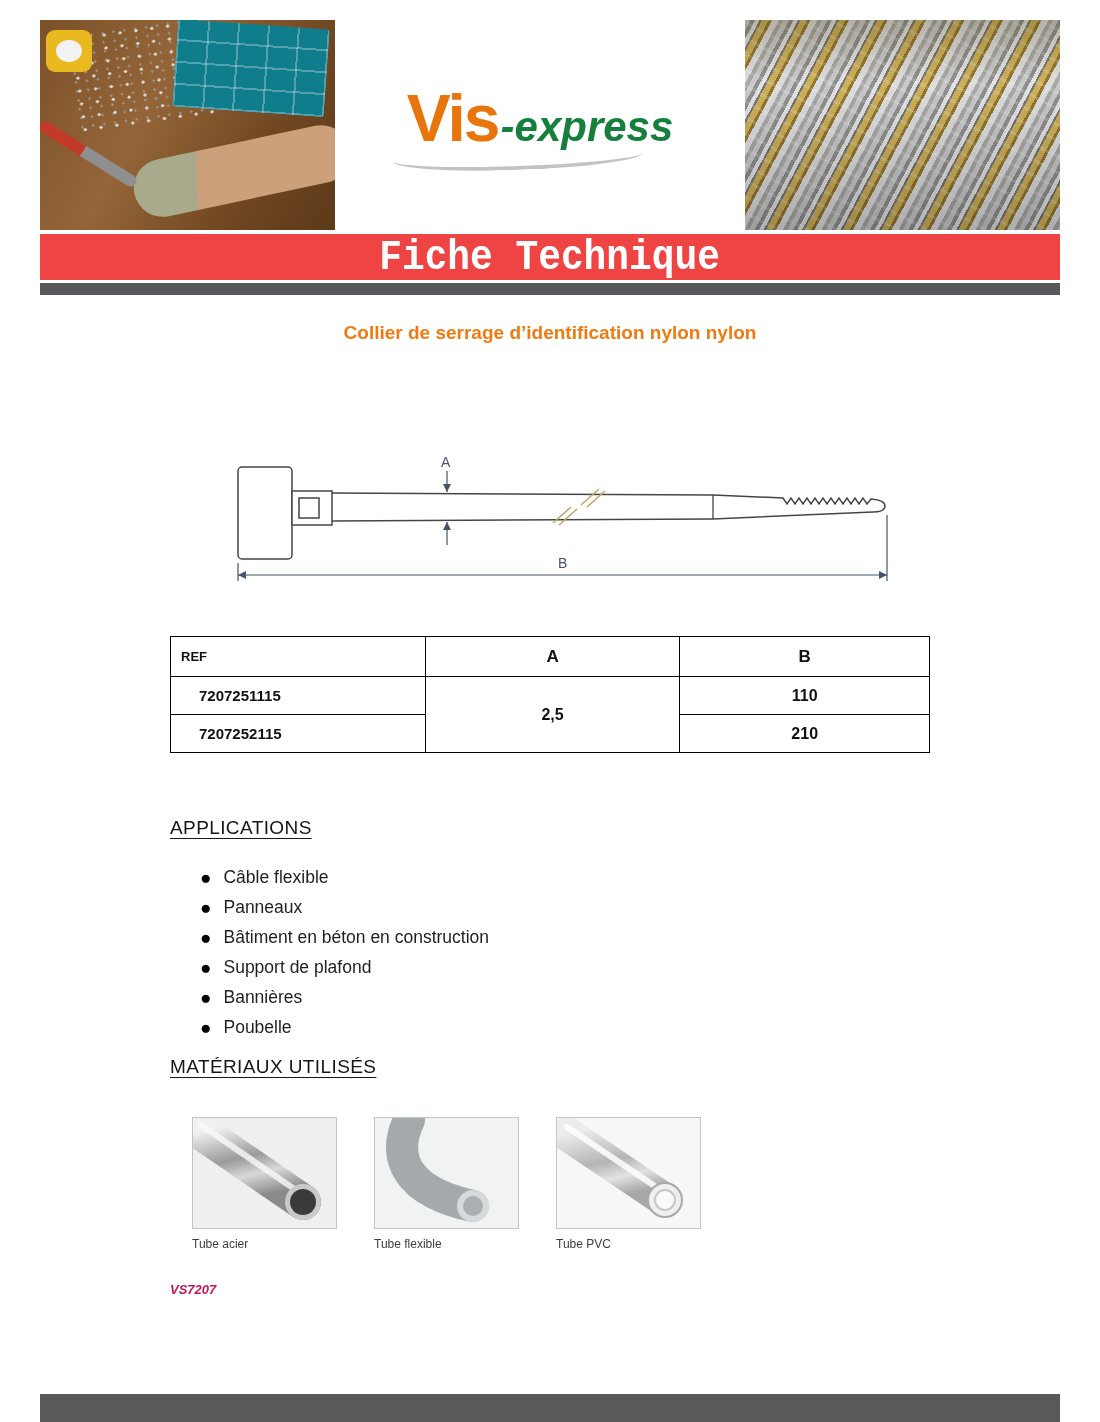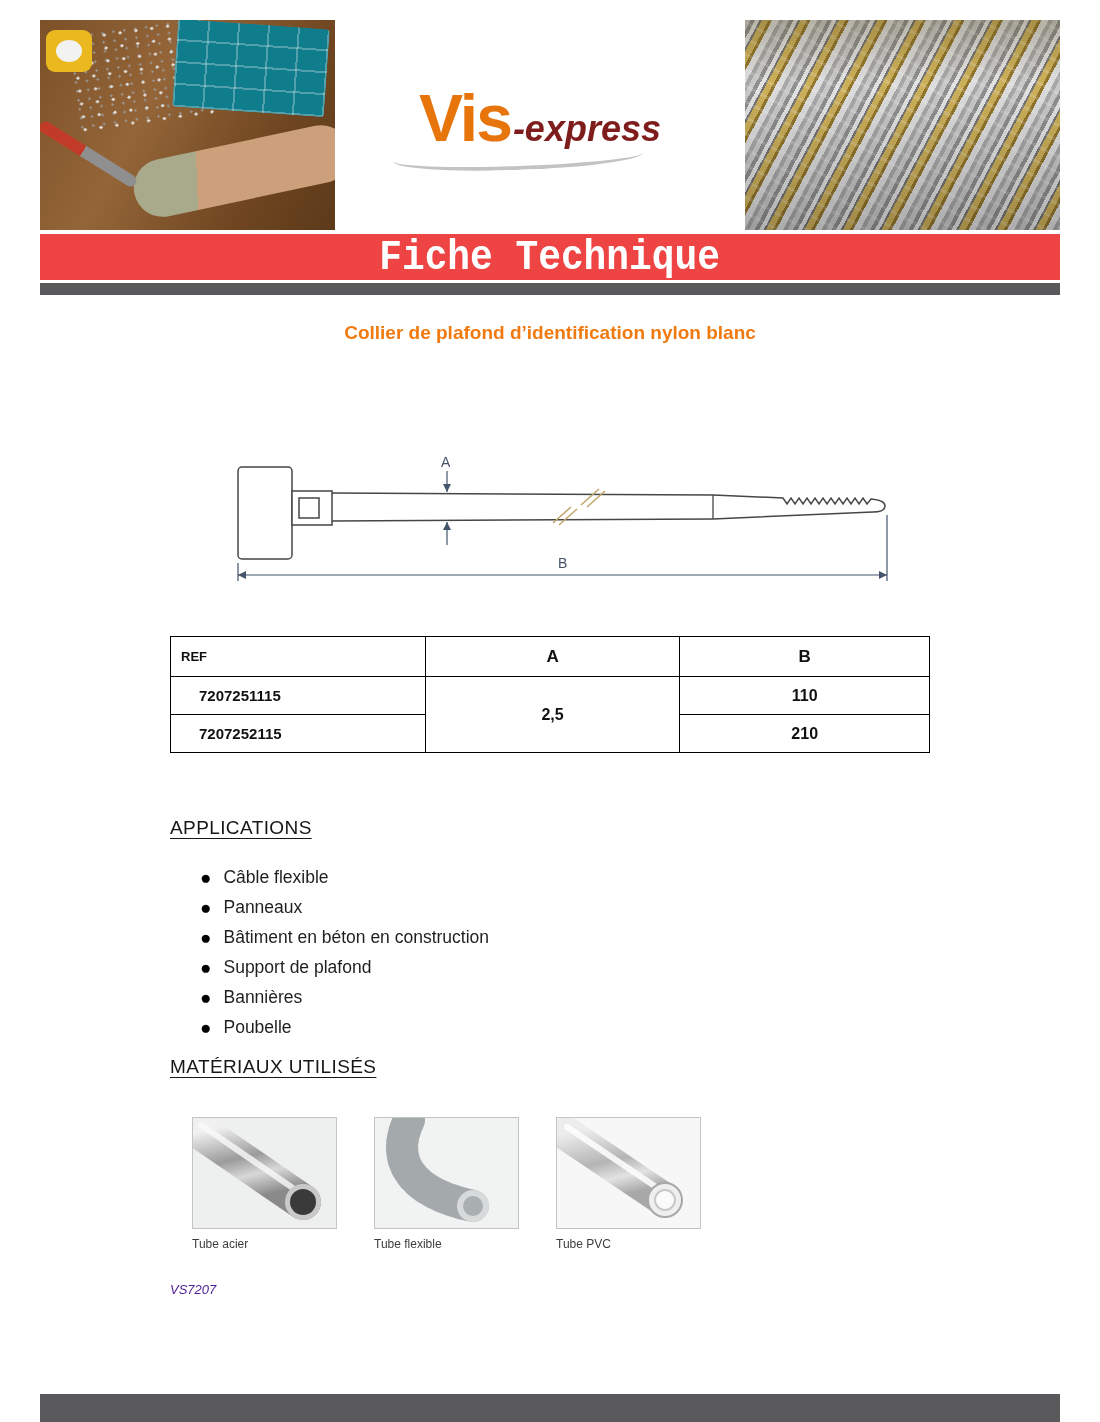--- a/index.html
+++ b/index.html
@@ -29,21 +29,21 @@
   .hdr-photo-right { left:745px; width:315px;
     background:
       linear-gradient(rgba(70,58,20,.28), rgba(0,0,0,0) 30%, rgba(0,0,0,.22)),
       repeating-linear-gradient(28deg, rgba(255,255,255,.16) 0 3px, rgba(0,0,0,0) 3px 14px),
       repeating-linear-gradient(118deg, #c9c9c9 0 5px, #8f8f8f 5px 9px, #e2e2e2 9px 13px, #767676 13px 15px, #cdb05a 15px 21px, #93762c 21px 24px, #dddddd 24px 30px, #a8a8a8 30px 34px); }
 
   .hdr-logo { position:absolute; left:335px; top:8px; width:410px; height:210px;
     display:flex; flex-direction:column; align-items:center; justify-content:center; }
   .logo-line { display:flex; align-items:baseline; }
   .logo-vis { font-size:66px; font-weight:bold; color:#e8740c; letter-spacing:-2px; }
-  .logo-express { font-size:36px; font-style:italic; font-weight:bold; color:#7f1d1d; margin-left:2px; }
+  .logo-express { font-size:42px; font-style:italic; font-weight:bold; color:#15803d; margin-left:2px; }
   .logo-swoosh { width:250px; height:26px; border-bottom:4px solid #c3c3c3; border-radius:50%;
     margin-top:-12px; transform:translateX(-22px) rotate(-2deg); }
 
   
   .banner { position:absolute; left:40px; top:222px; width:1020px; height:46px; background:#ef4444;
     display:flex; align-items:center; justify-content:center;font-family:Liberation Mono, monospace; }
   .banner-title { color:#ffffff; font-size:43px; font-weight:bold; letter-spacing:0px; transform:scaleX(.88); white-space:nowrap; }
   .graybar-top { position:absolute; left:40px; top:271px; width:1020px; height:12px; background:#59595b; }
 
   
@@ -70,21 +70,21 @@
   .apps-list li { display:flex; align-items:center; gap:12px; margin-bottom:9px; font-size:17.5px; color:#1f1f1f; }
   .bullet { font-size:19px; line-height:1; color:#000; }
   .materials-heading { top:1044px; }
 
   .materials-row { position:absolute; left:192px; top:1105px; display:flex; gap:37px; }
   .mat-card { width:145px; }
   .mat-img { width:145px; height:112px; border:1px solid #c4c4c4; background:#fff; }
   .mat-img svg { display:block; }
   .mat-label { margin-top:8px; font-size:12px; color:#3d3d3d; }
 
-  .doc-ref { position:absolute; left:170px; top:1270px; font-style:italic; font-weight:normal; font-size:13px; color:#4c1d95; }
+  .doc-ref { position:absolute; left:170px; top:1270px; font-style:italic; font-weight:bold; font-size:13px; color:#be185d; }
   .footer-bar { position:absolute; left:40px; top:1382px; width:1020px; height:40px; background:#59595b; }
 </style>
 </head>
 <body>
 
 <div class="page">
 
   <div class="hdr-photo hdr-photo-left">
     <div class="pl-screwpile"></div>
     <div class="pl-tape"></div>
@@ -101,21 +101,21 @@
     <div class="logo-swoosh"></div>
   </div>
 
   <div class="hdr-photo hdr-photo-right"></div>
 
   <div class="banner">
     <span class="banner-title">Fiche Technique</span>
   </div>
   <div class="graybar-top"></div>
 
-  <div class="doc-title">Collier de plafond d’identification nylon blanc</div>
+  <div class="doc-title">Collier de serrage d’identification nylon nylon</div>
 
   <svg class="diagram" width="660" height="135" viewBox="0 0 660 135">
     <defs>
       <marker id="arrow" viewBox="0 0 10 10" refX="10" refY="5" markerWidth="7" markerHeight="7" orient="auto-start-reverse">
         <path d="M0,0 L10,5 L0,10 Z" fill="#44546a"></path>
       </marker>
     </defs>
 
     <rect x="3" y="12" width="54" height="92" rx="4" fill="#ffffff" stroke="#464646" stroke-width="1.5"></rect>
     <rect x="57" y="36" width="40" height="34" fill="#ffffff" stroke="#464646" stroke-width="1.5"></rect>

